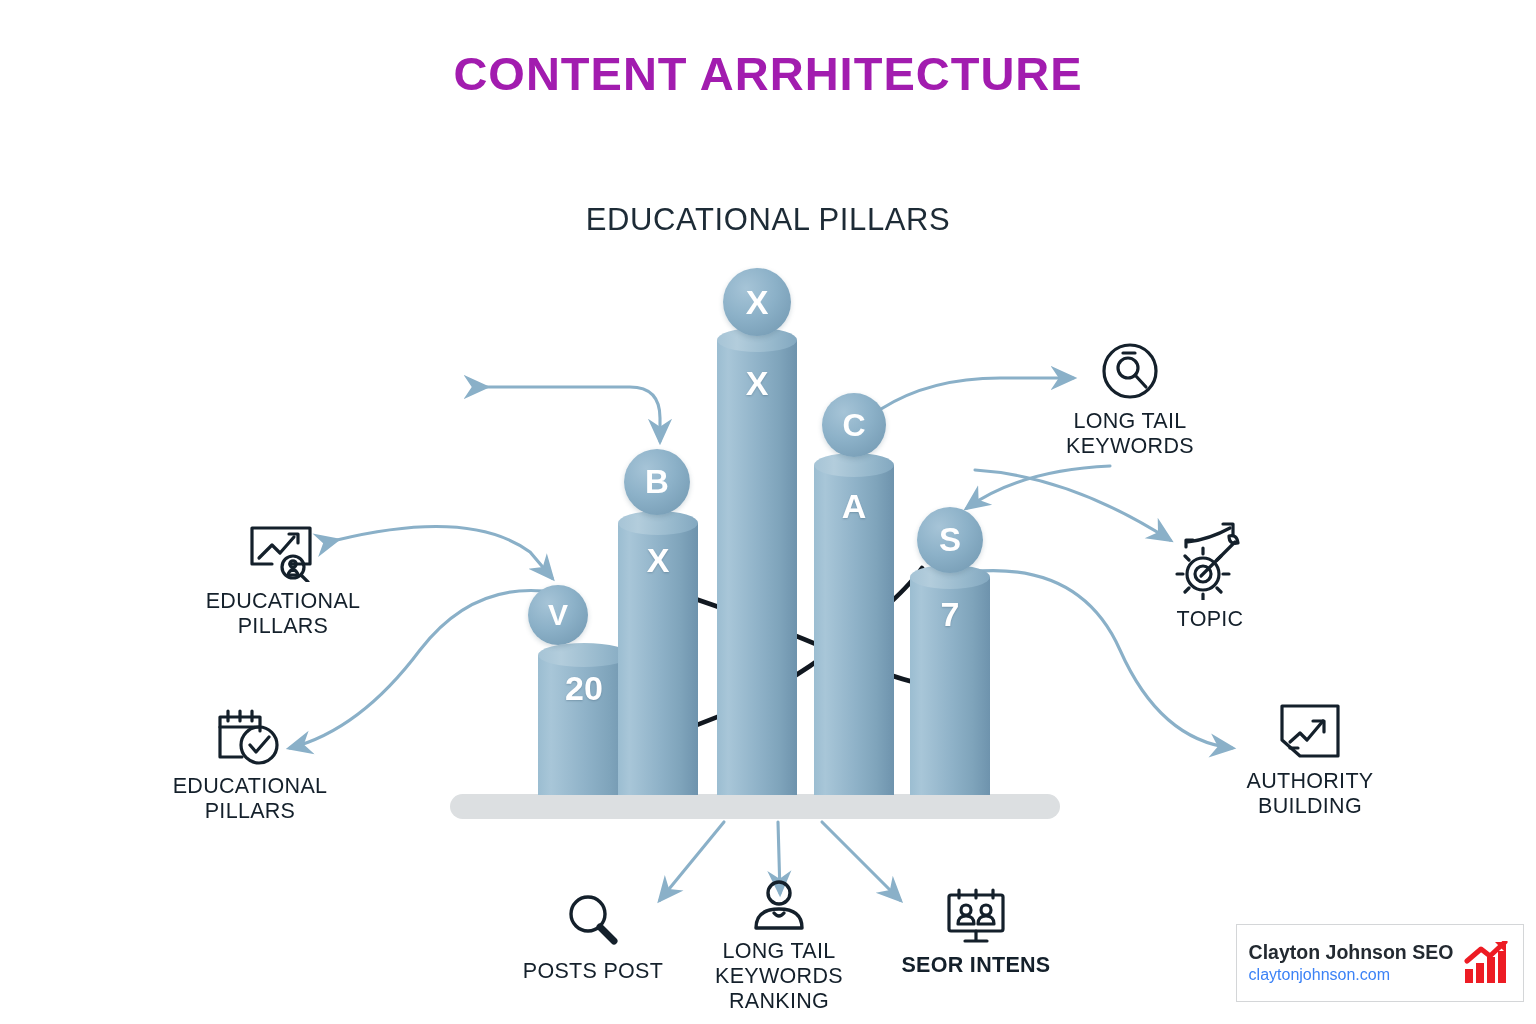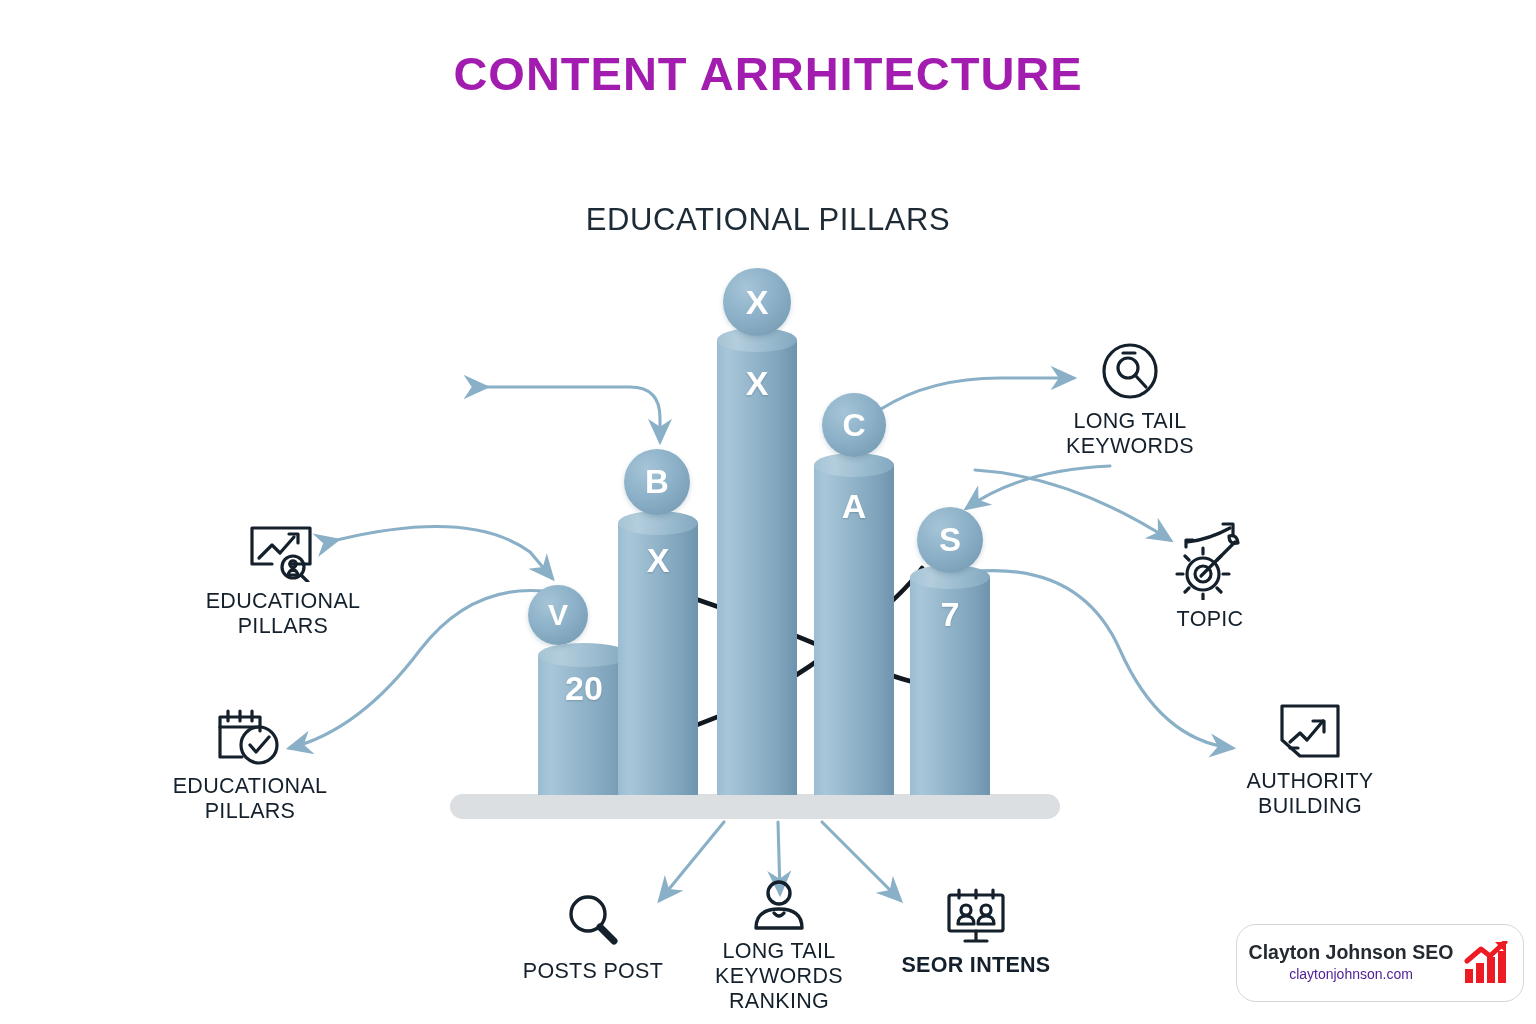--- a/index.html
+++ b/index.html
@@ -82,27 +82,27 @@
     color:#14202b;
     letter-spacing:.3px;
     white-space:pre-line;
   }
 
   
   #logo{
     left:1236px;top:924px;width:288px;height:78px;
     background:#ffffff;
     border:1.6px solid #d4d6d8;
-    border-radius:20px;
+    border-radius:0;
     display:flex;align-items:center;justify-content:center;
     box-sizing:border-box;
   }
   #logo .txt{padding-right:10px;text-align:left;}
   #logo .l1{font-size:19.5px;font-weight:bold;color:#232a31;line-height:23px;}
-  #logo .l2{font-size:14px;color:#4c1d95;line-height:21px;text-align:center;}
+  #logo .l2{font-size:16px;color:#3b82f6;line-height:21px;}
 </style>
 </head>
 <body>
 
 <div id="stage">
 
   <div class="abs" id="title">CONTENT ARRHITECTURE</div>
   <div class="abs" id="subtitle">EDUCATIONAL PILLARS</div>
 
   <svg id="vectors" viewBox="0 0 1536 1024">

